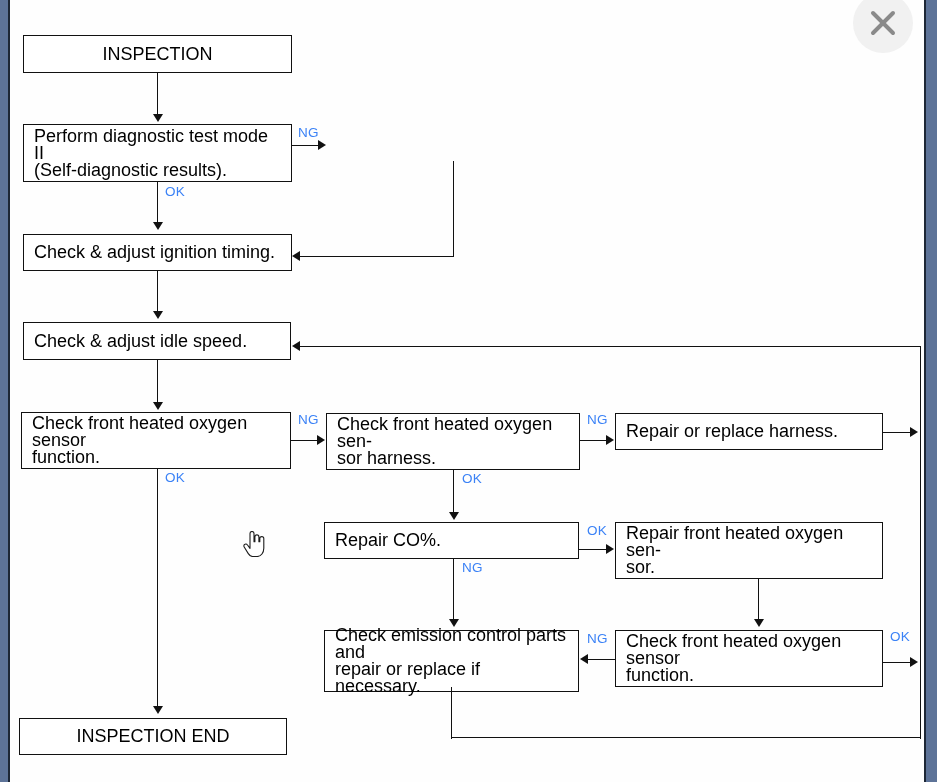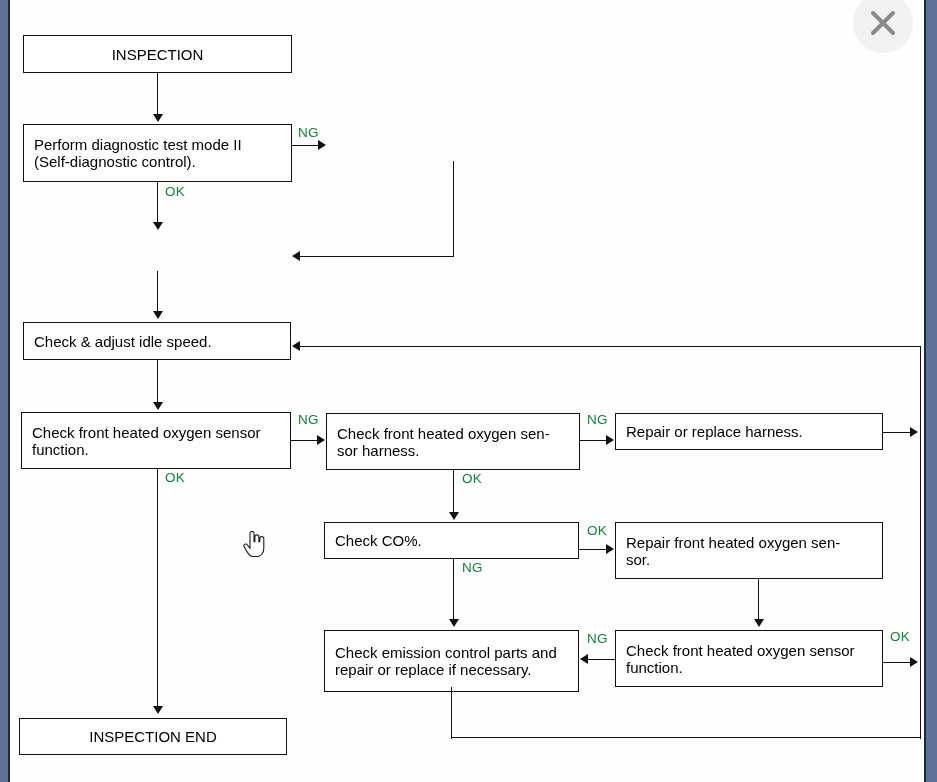--- a/index.html
+++ b/index.html
@@ -27,21 +27,21 @@
   #paper{
     position:absolute;left:2px;top:0;width:914px;height:782px;background:#fefefe;
   }
 
   
   .node{
     position:absolute;box-sizing:border-box;
     border:1.6px solid #111;
     background:#ffffff;
     color:#000;
-    font-size:15px;
+    font-size:18px;
     line-height:17px;
     display:flex;
     align-items:center;
   }
   .node .txt{display:block;width:100%;white-space:pre-line;}
   .node.pad{padding:6px 10px;}
   .node.center{justify-content:center;text-align:center;}
   .node.center .txt{text-align:center;}
 
   .vline{position:absolute;background:#111;width:1.4px;}
@@ -59,21 +59,21 @@
     border-bottom:5px solid transparent;
     border-left:8px solid #111;
   }
   .arrow-left{
     position:absolute;width:0;height:0;
     border-top:5px solid transparent;
     border-bottom:5px solid transparent;
     border-right:8px solid #111;
   }
   .elabel{
-    position:absolute;font-size:13.5px;color:#15803d;
+    position:absolute;font-size:13.5px;color:#3b82f6;
     letter-spacing:.2px;white-space:nowrap;
   }
 
   
   #close-btn{
     position:absolute;left:853px;top:-7px;width:60px;height:60px;
     border-radius:50%;
     background:#f1f1f1;
     display:flex;align-items:center;justify-content:center;
     cursor:pointer;
@@ -90,45 +90,48 @@
 
   <div id="page">
     <div id="paper">
 
       <div class="node center" style="left:13px;top:35px;width:269px;height:38px;">
         <span class="txt">INSPECTION</span>
       </div>
 
       <div class="node pad" style="left:13px;top:124px;width:269px;height:58px;">
         <span class="txt">Perform diagnostic test mode II
-(Self-diagnostic control).</span>
-      </div>
-
-
+(Self-diagnostic results).</span>
+      </div>
+
+
+      <div class="node pad" style="left:13px;top:234px;width:269px;height:37px;">
+        <span class="txt">Check &amp; adjust ignition timing.</span>
+      </div>
 
       <div class="node pad" style="left:13px;top:322px;width:268px;height:38px;">
         <span class="txt">Check &amp; adjust idle speed.</span>
       </div>
 
       <div class="node pad" style="left:11px;top:412px;width:270px;height:57px;">
         <span class="txt">Check front heated oxygen sensor
 function.</span>
       </div>
 
       <div class="node pad" style="left:316px;top:413px;width:254px;height:57px;">
         <span class="txt">Check front heated oxygen sen-
 sor harness.</span>
       </div>
 
       <div class="node pad" style="left:605px;top:413px;width:268px;height:37px;justify-content:center;">
         <span class="txt">Repair or replace harness.</span>
       </div>
 
       <div class="node pad" style="left:314px;top:522px;width:255px;height:37px;">
-        <span class="txt">Check CO%.</span>
+        <span class="txt">Repair CO%.</span>
       </div>
 
       <div class="node pad" style="left:605px;top:522px;width:268px;height:57px;">
         <span class="txt">Repair front heated oxygen sen-
 sor.</span>
       </div>
 
       <div class="node pad" style="left:314px;top:630px;width:255px;height:62px;">
         <span class="txt">Check emission control parts and
 repair or replace if necessary.</span>

